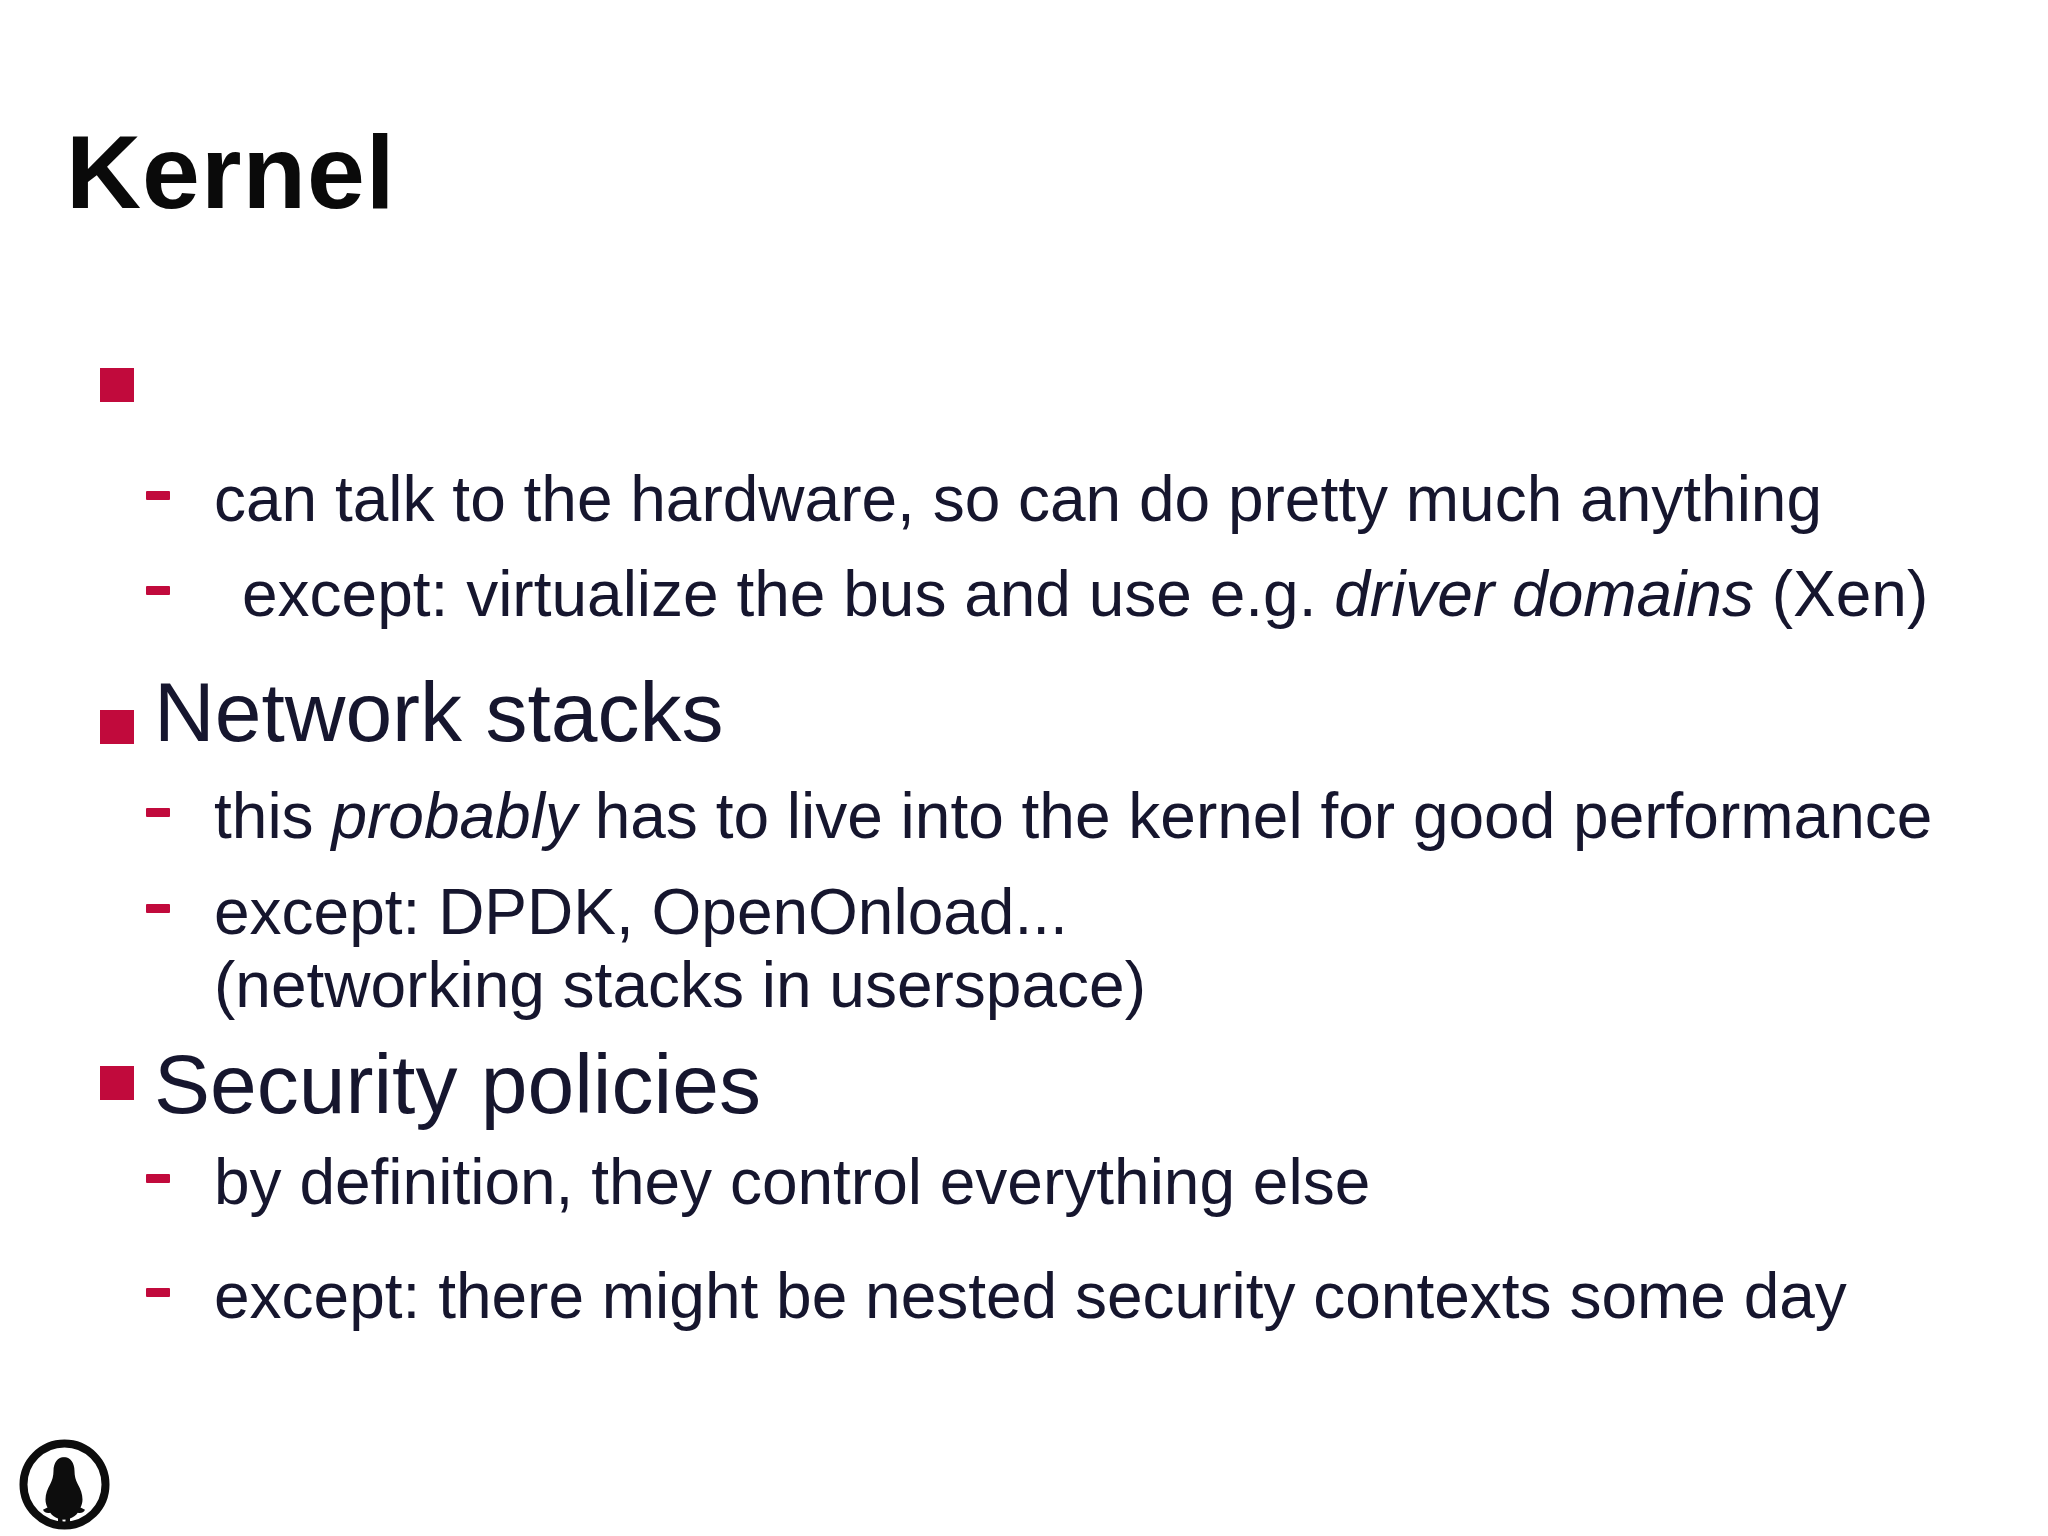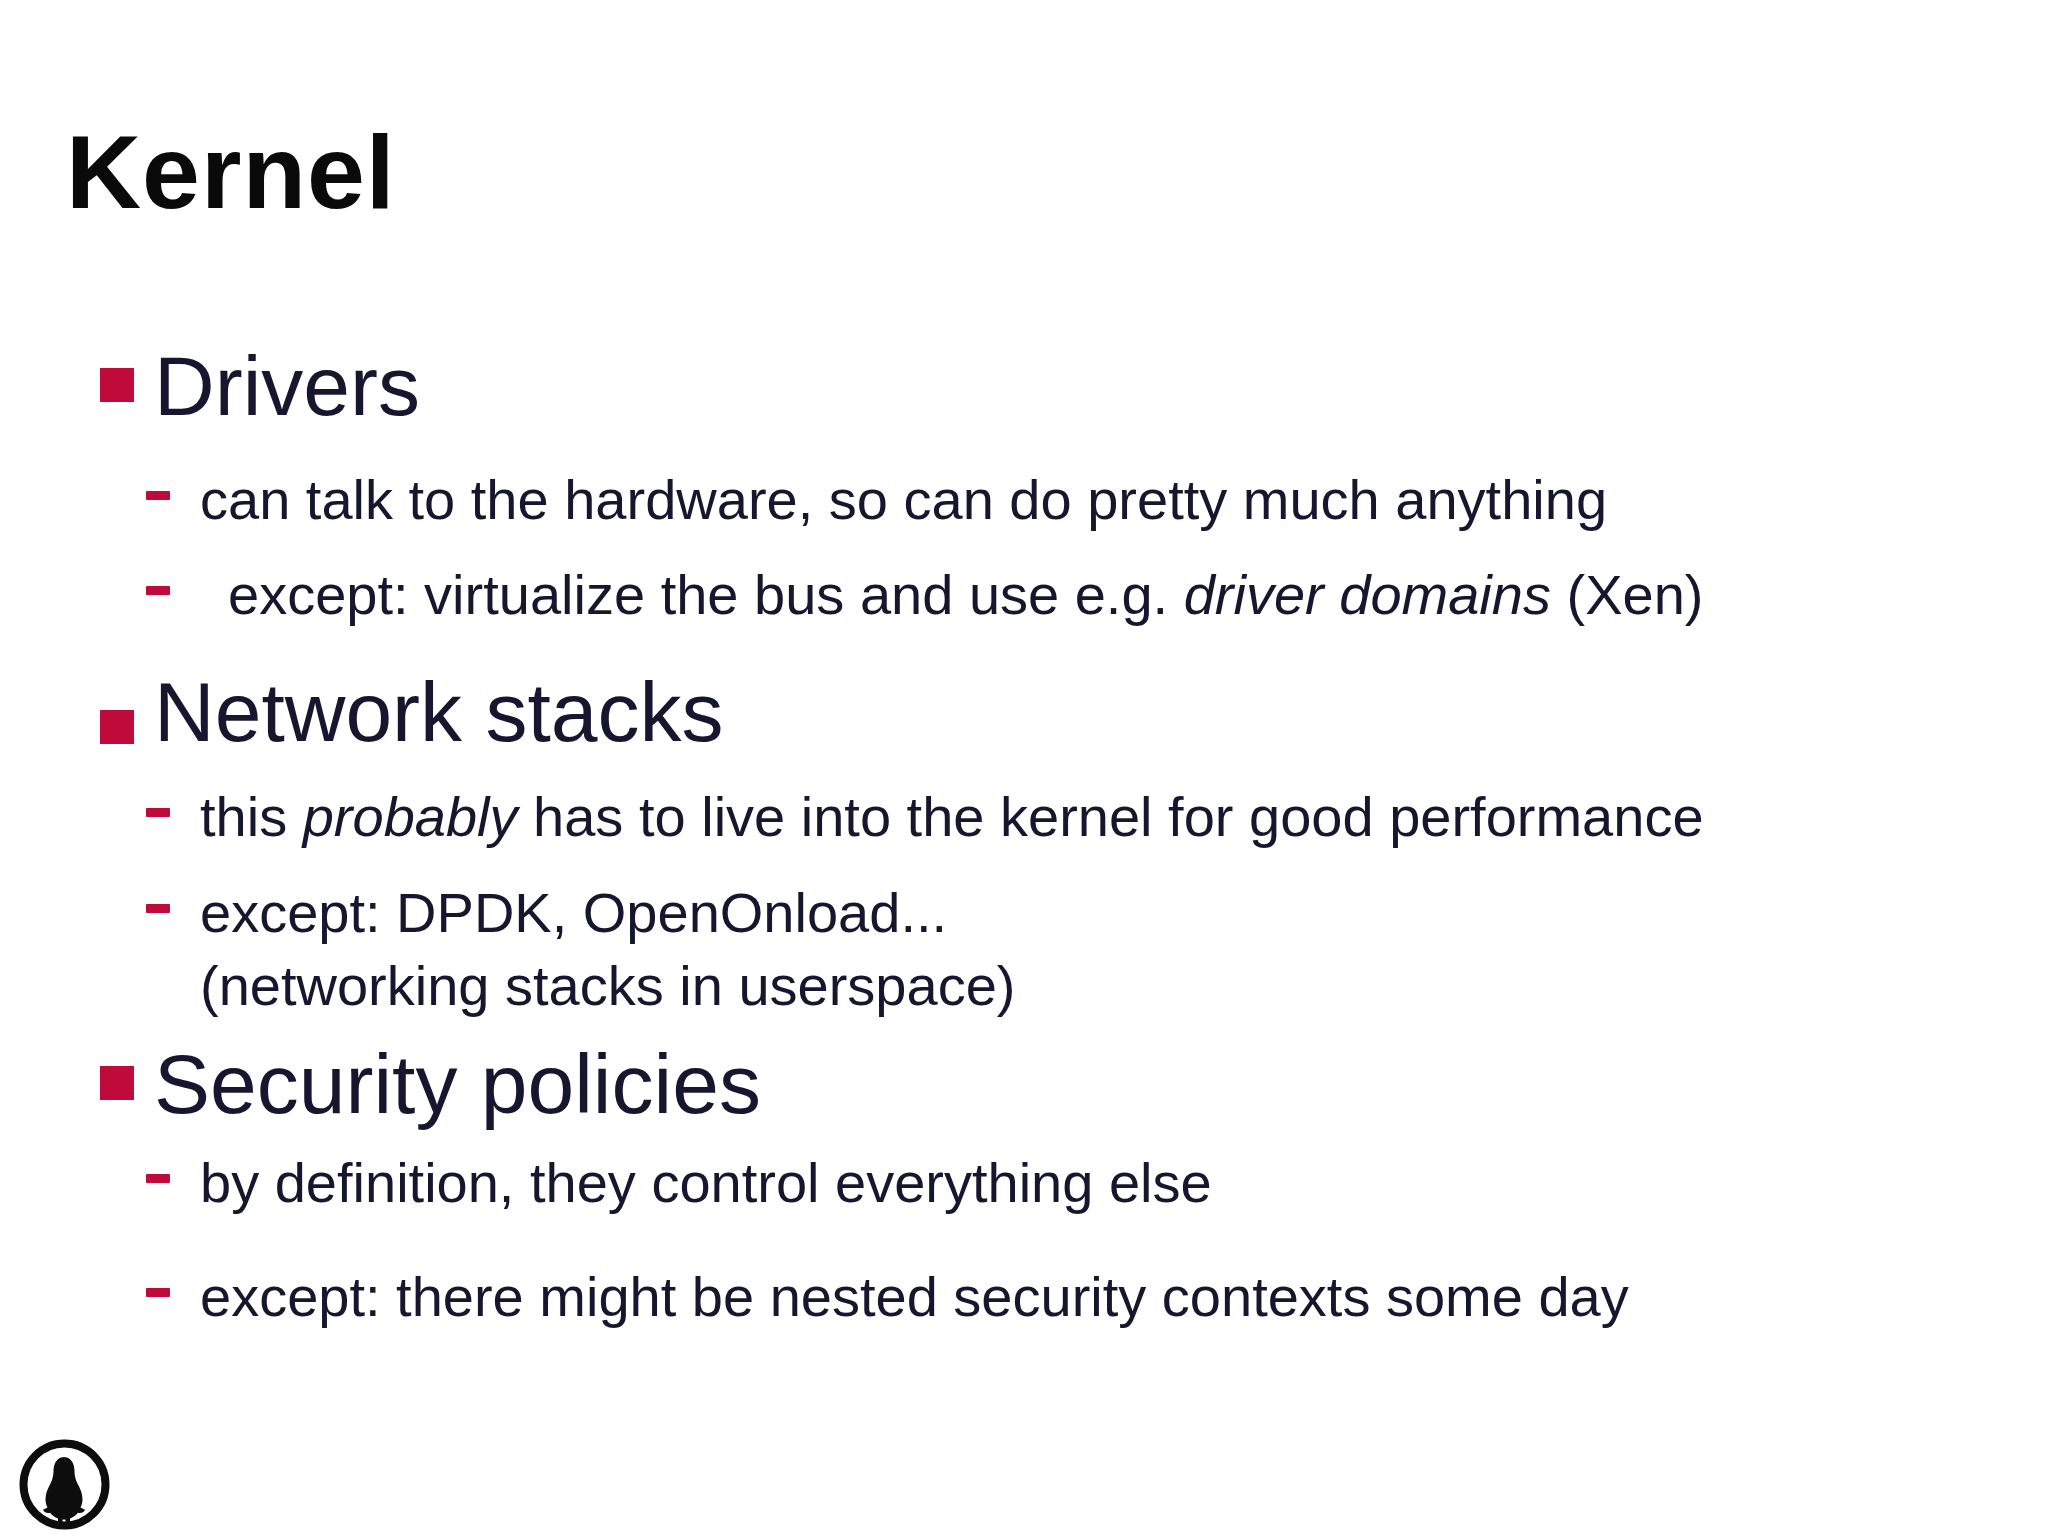--- a/index.html
+++ b/index.html
@@ -55,23 +55,24 @@
   .dash {
     flex: 0 0 auto;
     width: 24px;
     height: 9px;
     margin-top: 28px;
     margin-right: 30px;
     border-radius: 1px;
     background: var(--accent, #c10a3c);
   }
   .l2t {
-    font-size: 56px;
+    font-size: 64px;
     line-height: 73px;
     color: var(--body-text, #16162e);
+    margin-left: 14px;
   }
   .it { font-style: italic; }
   .logo {
     position: absolute;
     left: 17px;
     top: 1437px;
     width: 95px;
     height: 95px;
   }
   
@@ -87,21 +88,20 @@
 </style>
 </head>
 <body>
 
 <div class="slide">
 
   <div class="title">Kernel</div>
 
   <div class="l1 r-b1">
     <span class="sq"></span>
-    <span class="l1t">Drivers</span>
   </div>
 
   <div class="l2 r-s1">
     <span class="dash"></span>
     <div class="l2t"><span>can talk to the hardware, so can do pretty much anything</span></div>
   </div>
 
   <div class="l2 r-s2">
     <span class="dash"></span>
     <div class="l2t"><span>except: virtualize the bus and use e.g. </span><span class="it">driver domains</span><span> (Xen)</span></div>

